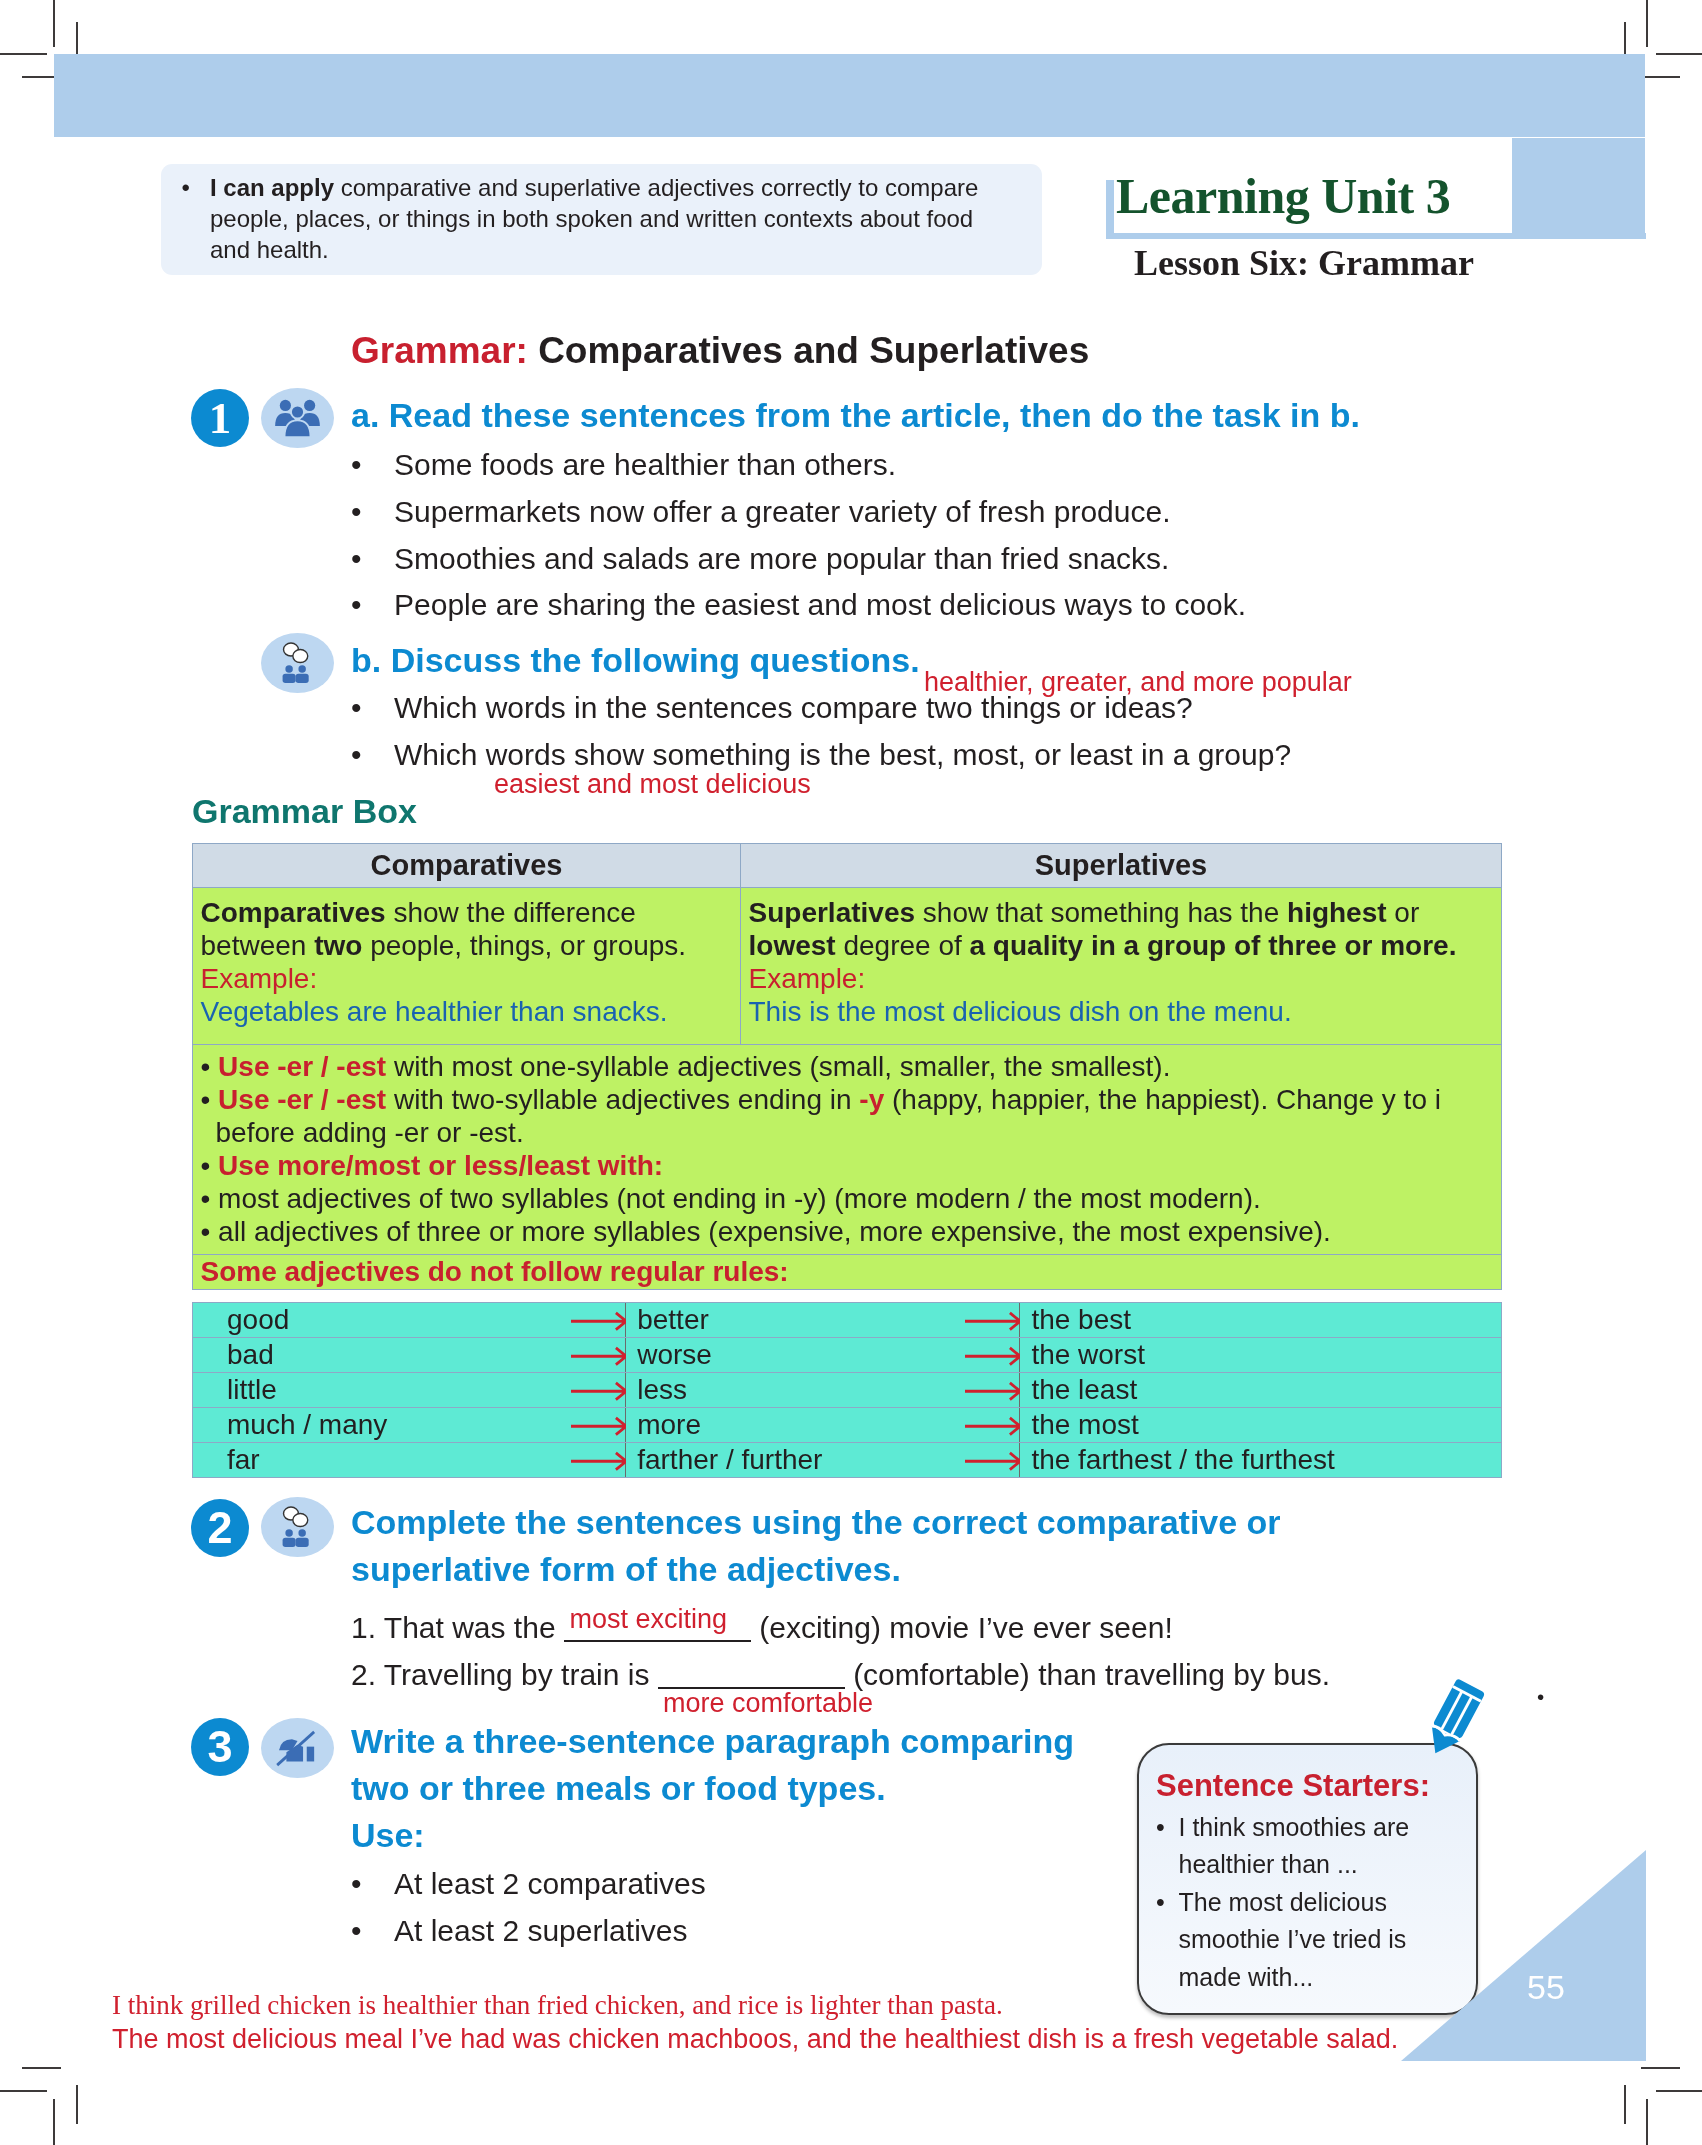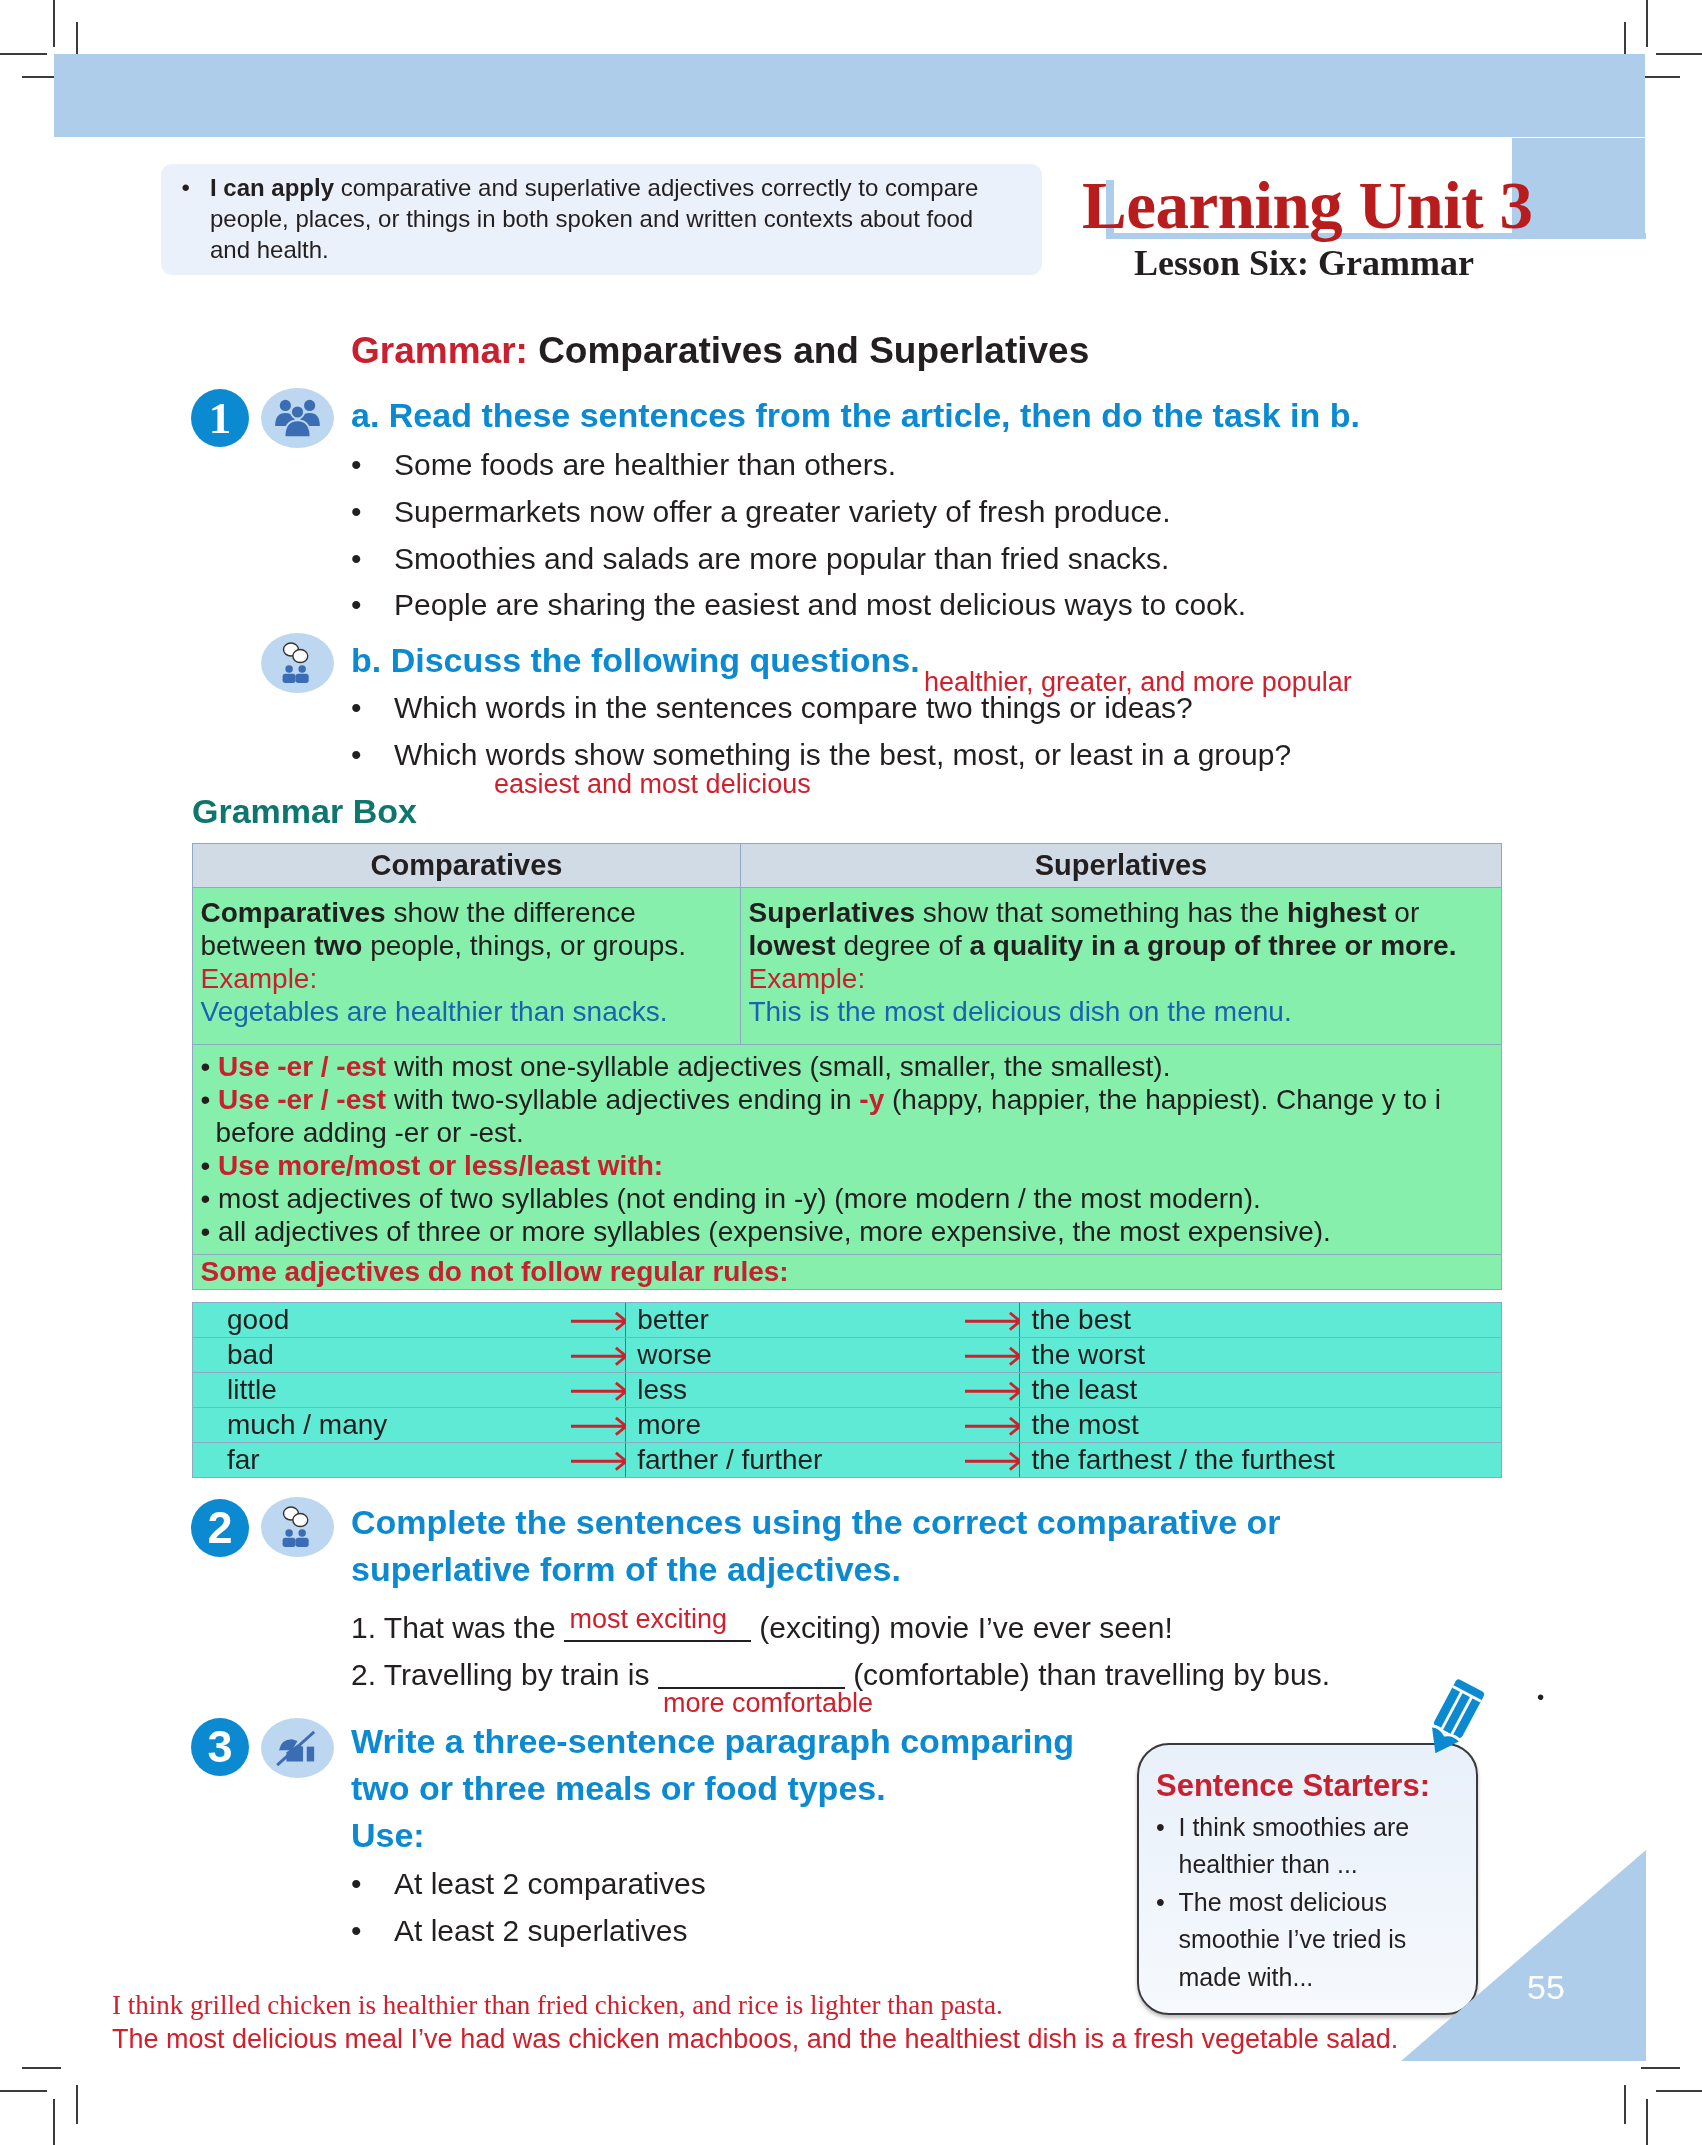--- a/index.html
+++ b/index.html
@@ -3,39 +3,39 @@
 <meta charset="utf-8">
 <style>
   html, body { margin:0; padding:0; background:#ffffff; }
   body { width:1702px; height:2146px; position:relative; overflow:hidden; font-family:"Liberation Sans", sans-serif; color:#231f20; }
   .abs { position:absolute; }
   .crop { position:absolute; background:#3d3a3a; }
   .band-top { left:54px; top:54px; width:1591px; height:83px; background:#aecdeb; }
   .band-right { left:1512px; top:138px; width:133px; height:101px; background:#aecdeb; }
   .band-strip { left:1106px; top:233px; width:540px; height:5.6px; background:#aecdeb; }
   .unit-box { left:1106px; top:180px; width:7.5px; height:56px; background:#aecdeb; }
-  .unit-title { left:1082px; top:167px; font-family:"Liberation Serif", serif; font-weight:bold; font-size:67px; color:#b91c1c; letter-spacing:-0.5px; }
+  .unit-title { left:1116px; top:167px; font-family:"Liberation Serif", serif; font-weight:bold; font-size:50px; color:#14532d; letter-spacing:-0.5px; }
   .lesson-title { left:1134px; top:242px; font-family:"Liberation Serif", serif; font-weight:bold; font-size:36px; color:#231f20; }
   .objective { left:161px; top:164px; width:881px; height:111px; background:#eaf1fa; border-radius:11.2px; box-sizing:border-box; padding:8.4px 28px 0 49px; font-size:24px; line-height:31px; color:#231f20; }
   .objective .bul { position:absolute; left:20.6px; top:8.4px; }
   .section-title { left:351px; top:330px; font-size:37px; font-weight:bold; }
   .section-title .red { color:#c8202f; }
   .num-badge { width:58px; height:58px; border-radius:50%; background:#0c8ad1; color:#ffffff; font-weight:bold; font-size:45px; display:flex; align-items:center; justify-content:center; font-family:"Liberation Serif", serif; }
   .icon-badge { width:73px; height:60px; border-radius:50%; background:#bdd7f1; display:flex; align-items:center; justify-content:center; }
   .task-heading { color:#0c8ad1; font-weight:bold; font-size:34px; }
   .bullet-list { font-size:30px; color:#231f20; }
   .bullet-list .row { position:absolute; white-space:nowrap; }
   .bullet-list .dot { position:absolute; left:0; }
   .bullet-list .txt { position:absolute; left:43px; }
   .answer { color:#d0202e; font-size:27px; white-space:nowrap; }
   .gb-title { left:192px; top:792px; color:#0f766e; font-size:34px; font-weight:bold; }
   table.gb { position:absolute; left:192px; top:843px; width:1310px; border-collapse:collapse; font-size:28px; line-height:33px; }
   table.gb td, table.gb th { border:1.9px solid #8ea8c6; padding:0 7.5px; vertical-align:top; }
   table.gb th { background:#d0dbe6; height:43px; font-size:29px; font-weight:bold; vertical-align:middle; }
-  table.gb td { background:#86efac; }
+  table.gb td { background:#bef264; }
   .ex-label { color:#c8202f; }
   .ex-text { color:#1a63b0; }
   .rules-cell { padding:5.6px 7.5px !important; }
   .rules-cell .r { display:block; }
   .red-b { color:#c8202f; font-weight:bold; }
   .irr-head { color:#c8202f; font-weight:bold; font-size:28px; }
   table.irr { position:absolute; left:192px; top:1300px; width:1310px; border-collapse:collapse; font-size:28px; }
   table.irr td { background:#5eead4; border-top:1.9px solid #8ea8c6; border-bottom:1.9px solid #8ea8c6; height:34px; padding:0; position:relative; white-space:nowrap; }
   table.irr td.c1 { border-left:1.9px solid #8ea8c6; padding-left:34px; width:398px; }
   table.irr td.c2 { border-left:0.9px solid #6b6b6b; width:382px; padding-left:11.2px; }

